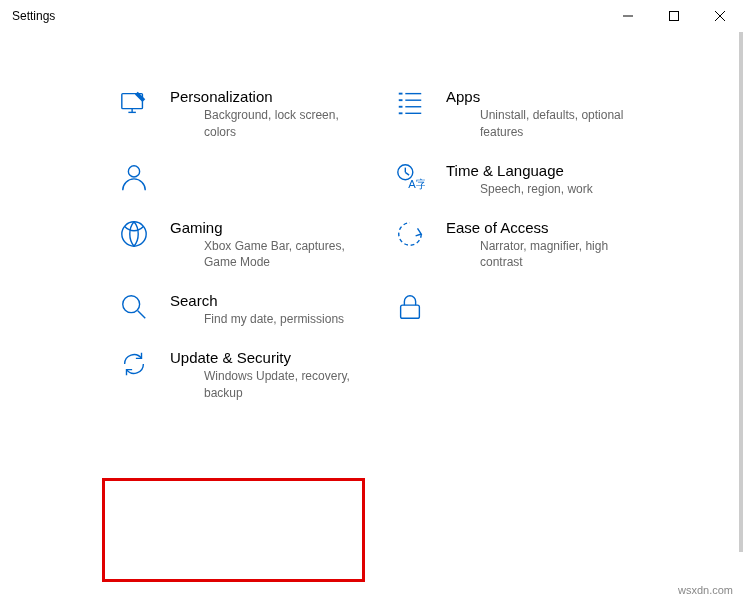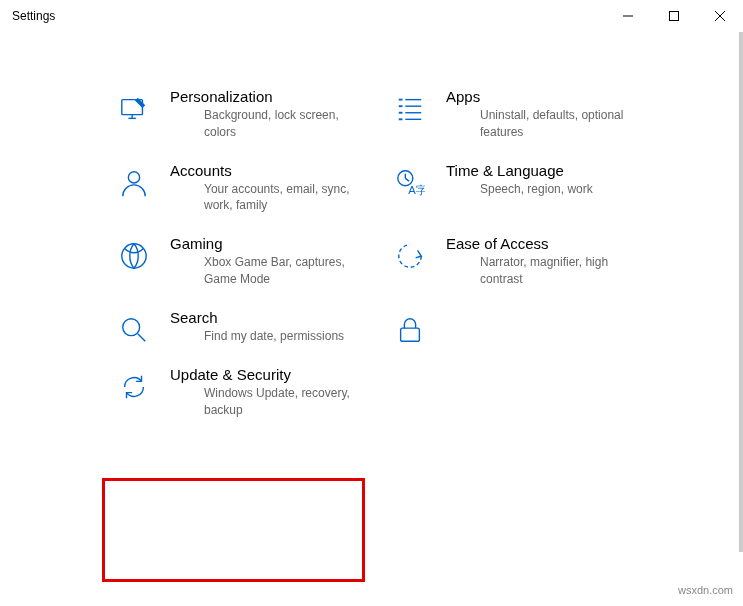--- a/index.html
+++ b/index.html
@@ -46,21 +46,21 @@
       display: flex;
       gap: 18px;
       cursor: pointer;
       padding: 6px;
     }
     .icon-wrap {
       width: 36px;
       height: 36px;
       flex-shrink: 0;
       display: flex;
-      align-items: flex-end;
+      align-items: flex-start;
       justify-content: center;
     }
     .icon-wrap svg {
       width: 30px;
       height: 30px;
       stroke: #0066cc;
       fill: none;
       stroke-width: 1.5;
     }
     .text-wrap { flex: 1; }
@@ -163,24 +163,20 @@
     </div>
   </div>
 
   <div class="category">
     <div class="icon-wrap">
       <svg viewBox="0 0 32 32">
           <circle cx="16" cy="10" r="6"></circle>
           <path d="M4 30 a12 12 0 0 1 24 0"></path>
         </svg>
     </div>
-    <div class="text-wrap">
-      <div class="cat-title">Accounts</div>
-      <div class="cat-desc">Your accounts, email, sync, work, family</div>
-    </div>
   </div>
 
   <div class="category">
     <div class="icon-wrap">
       <svg viewBox="0 0 32 32">
           <circle cx="11" cy="11" r="8"></circle>
           <line x1="11" y1="6" x2="11" y2="11"></line>
           <line x1="11" y1="11" x2="15" y2="14"></line>
           <text x="14" y="28" font-size="12" fill="#0066cc" stroke="none" font-family="sans-serif">A字</text>
         </svg>

